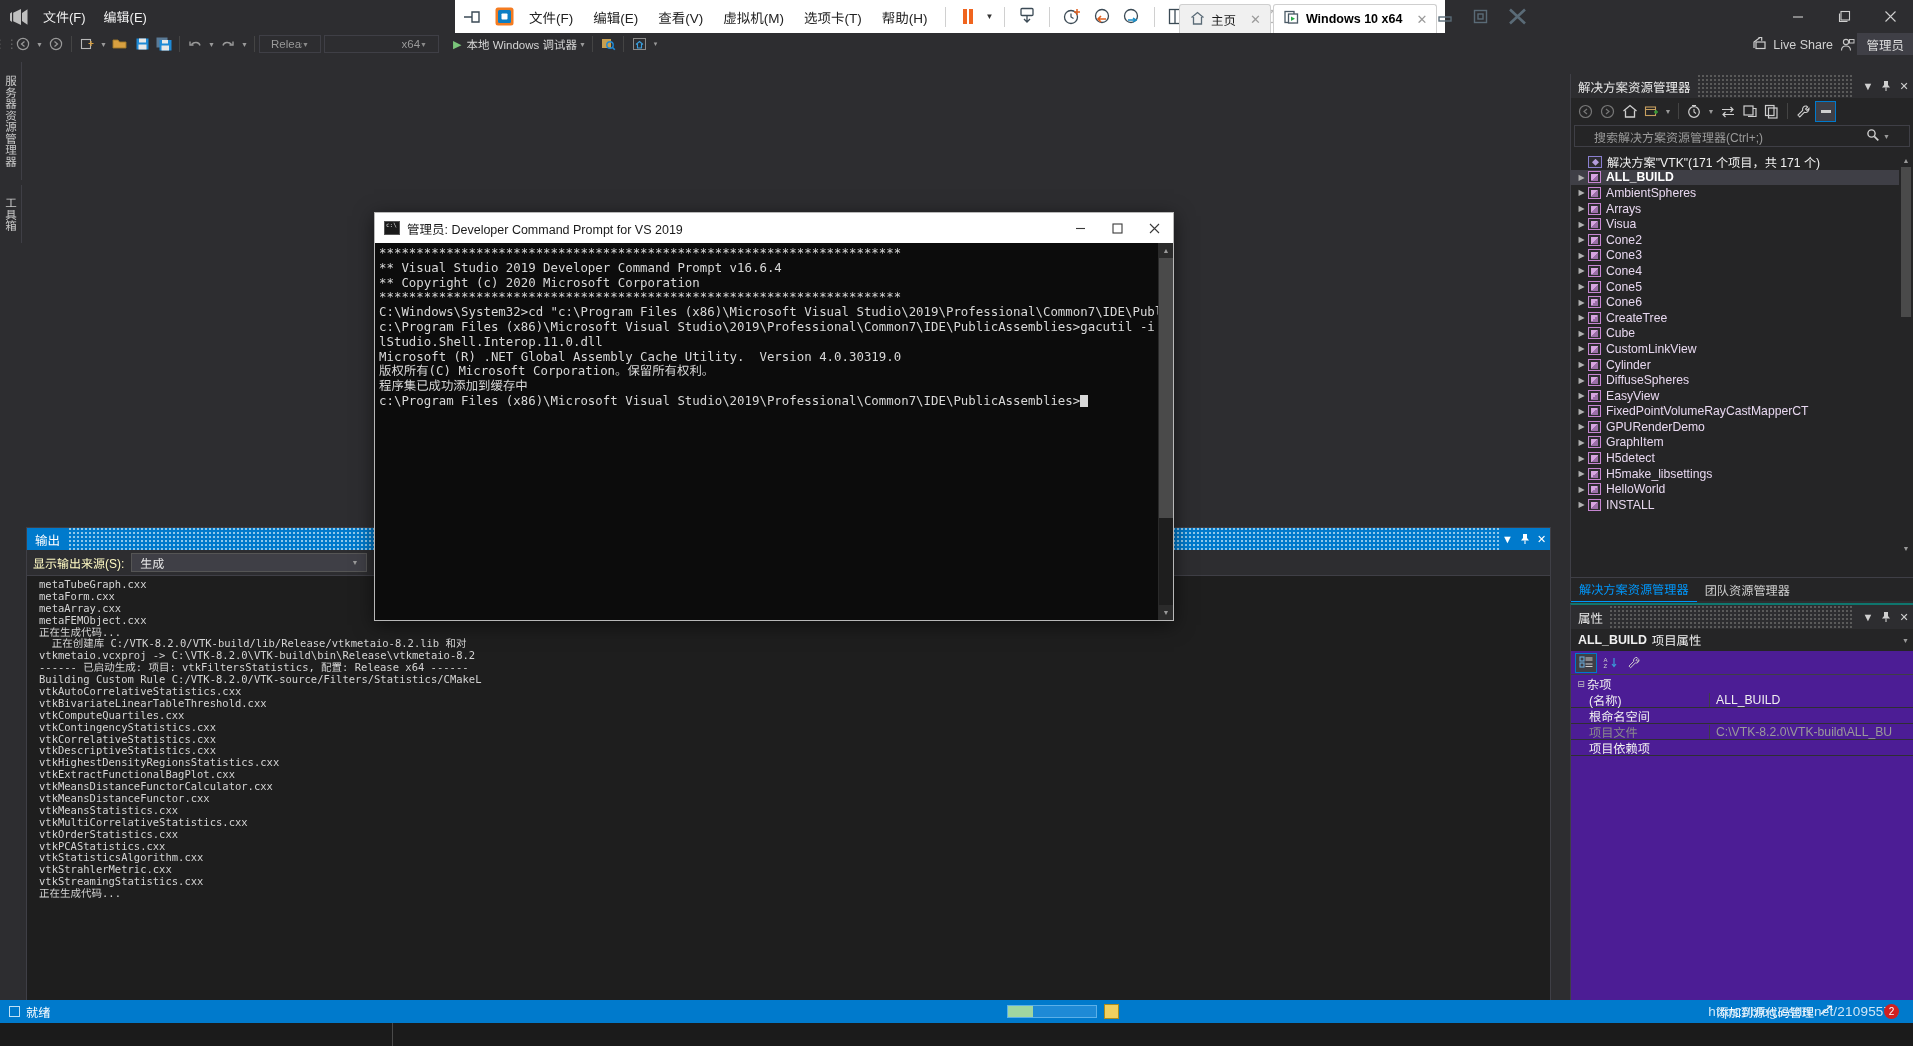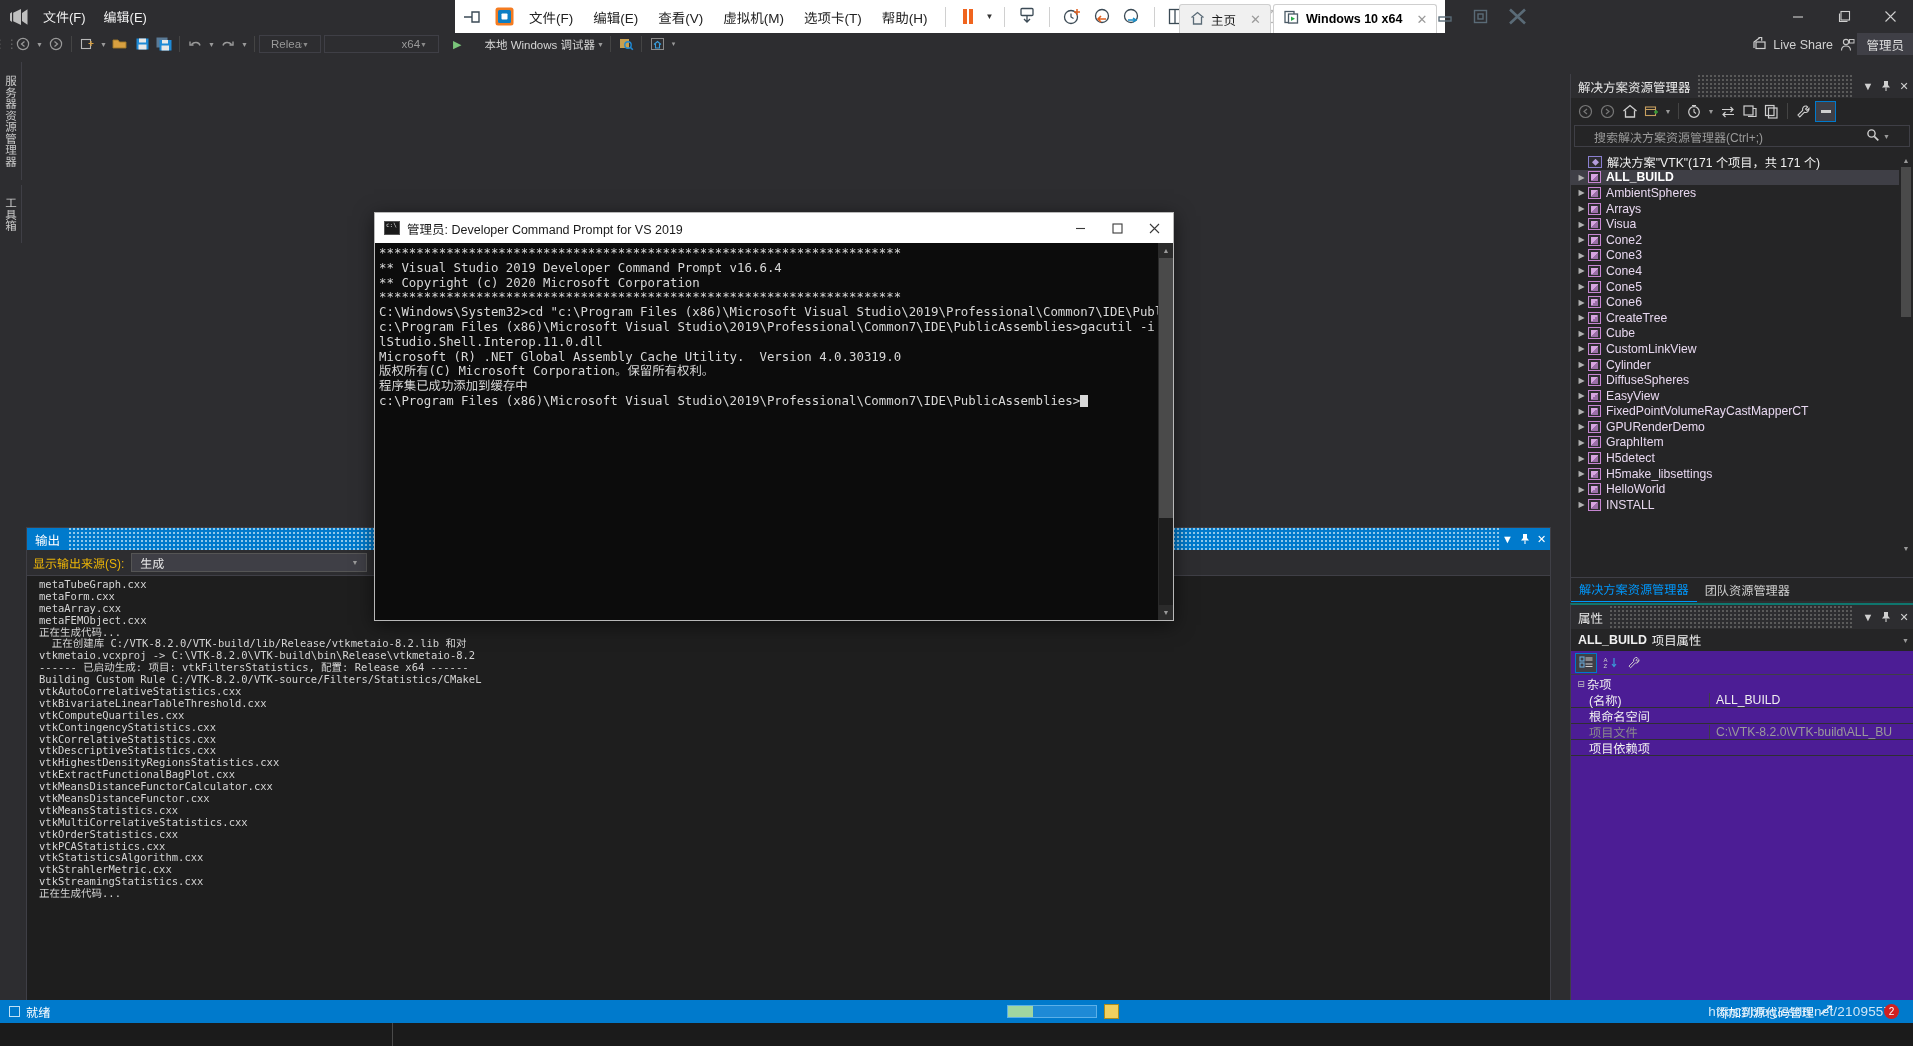--- a/index.html
+++ b/index.html
@@ -162,21 +162,21 @@
     flex: 1; height: 100%; margin-left: 8px;
     background-image: radial-gradient(circle, #8fc8ea 1px, transparent 1px);
     background-size: 4px 4px; background-position: 0 11px;
   }
   .oh-btn { width: 17px; height: 22px; display:flex; align-items:center; justify-content:center;
     color:#fff; font-size: 11px; }
   .output-toolbar {
     height: 26px; background: #2d2d30; display: flex; align-items: center;
     padding: 0 6px; gap: 7px; border-bottom: 1px solid #3f3f46;
   }
-  .output-toolbar .lbl { color: #eab308; font-size: 12px; white-space: nowrap; }
+  .output-toolbar .lbl { color: #fef9c3; font-size: 12px; white-space: nowrap; }
   .out-select {
     width: 236px; height: 19px; background: #3f3f46; border: 1px solid #555;
     color: #e8e8e8; font-size: 12px; display: flex; align-items: center;
     padding: 0 8px; justify-content: space-between;
   }
   .out-select .ocaret { color: #9a9a9a; font-size: 7px; }
   .ot-ico { width: 20px; height: 20px; display:flex; align-items:center; justify-content:center; color:#aaa; }
   .output-body {
     position: absolute; top: 48px; left: 0; right: 0; bottom: 0;
     background: #1e1e1e; overflow: hidden;
@@ -624,21 +624,21 @@
     <div class="tb-combo" style="width:62px;">
       <span class="cv">Release</span>
       <span style="font-size:7px;color:#8a8a8a;">▼</span>
     </div>
     <div class="tb-combo" style="width:115px;margin-left:3px;">
       <span class="cv">x64</span>
       <span style="font-size:7px;color:#8a8a8a;">▼</span>
     </div>
     <div style="width:14px;"></div>
     <div class="tb-run">▶</div>
-    <div class="tb-text" style="margin-left:23px;">本地 Windows 调试器</div>
+    <div class="tb-text" style="margin-left:5px;">本地 Windows 调试器</div>
     <div class="tb-caret">▼</div>
     <div class="tb-sep"></div>
     <div class="tb-btn">
       <svg width="15" height="14" viewBox="0 0 15 14">
           <rect x="1" y="2" width="9" height="9" fill="#c8a050"></rect>
           <circle cx="9" cy="8" r="3.2" stroke="#1e8ad6" stroke-width="1.4" fill="none"></circle>
           <path d="M11.3 10.3l2.5 2.5" stroke="#1e8ad6" stroke-width="1.6"></path>
         </svg>
     </div>
     <div class="tb-sep"></div>

